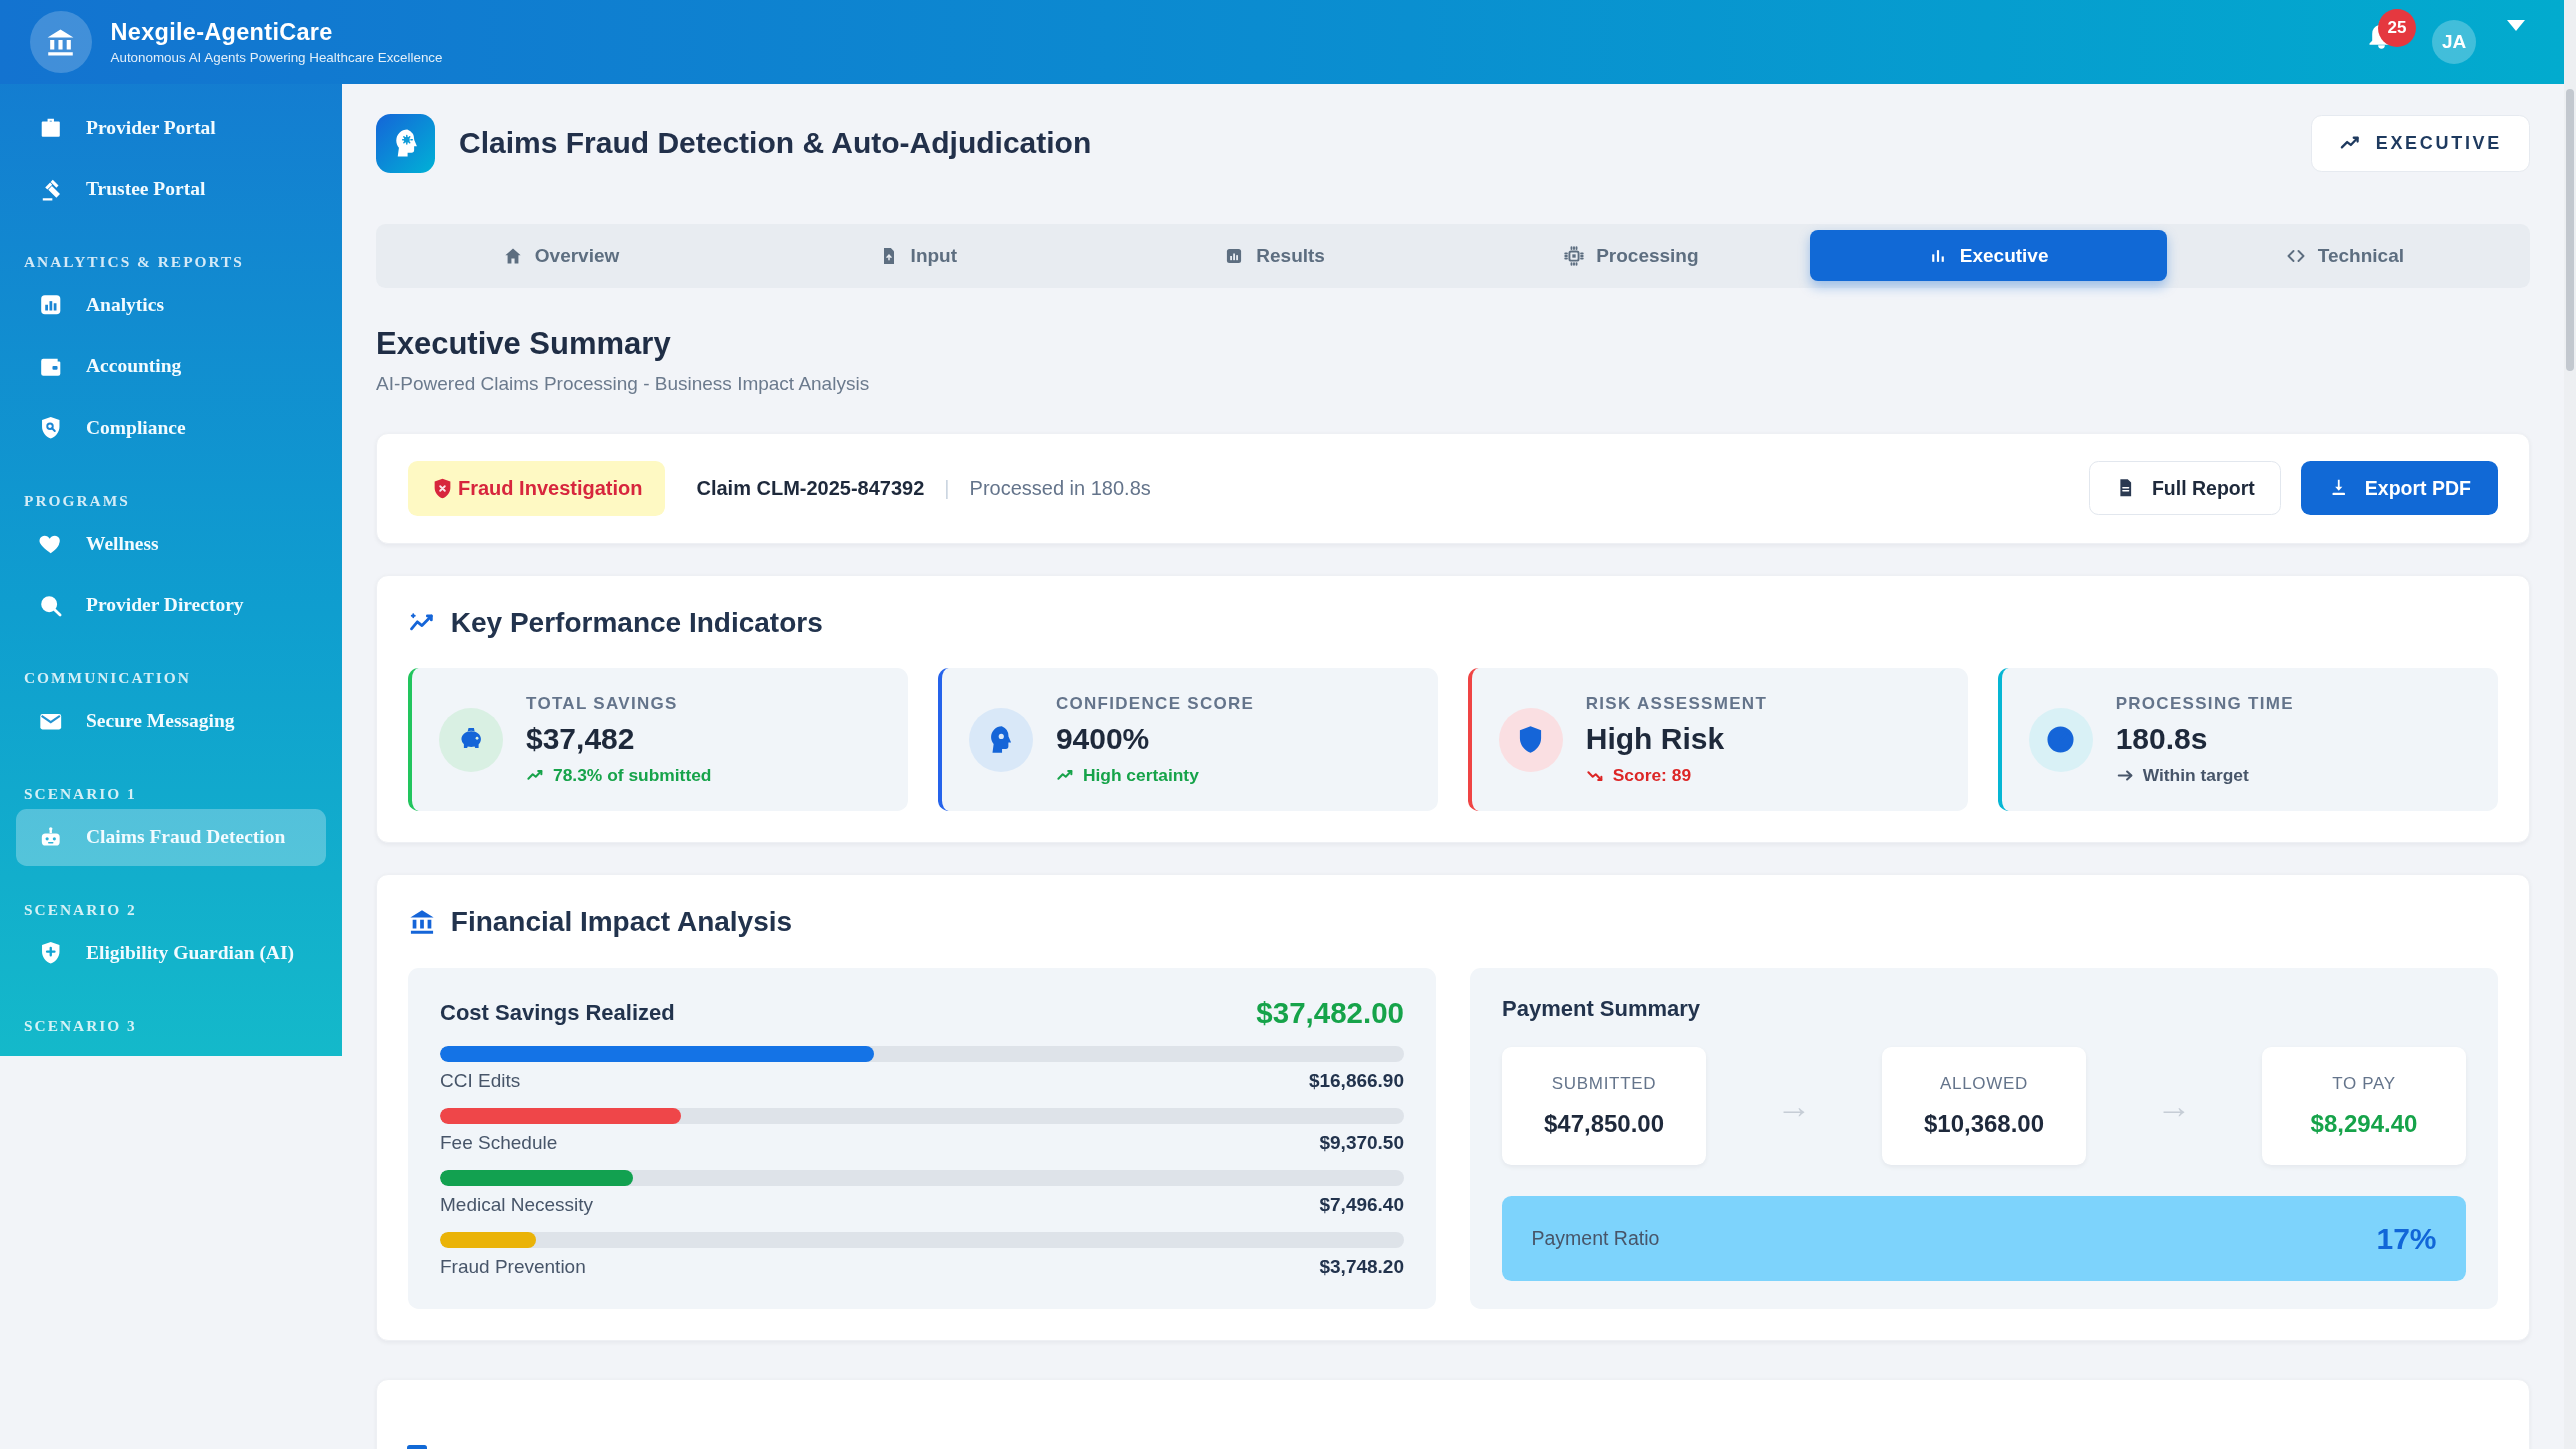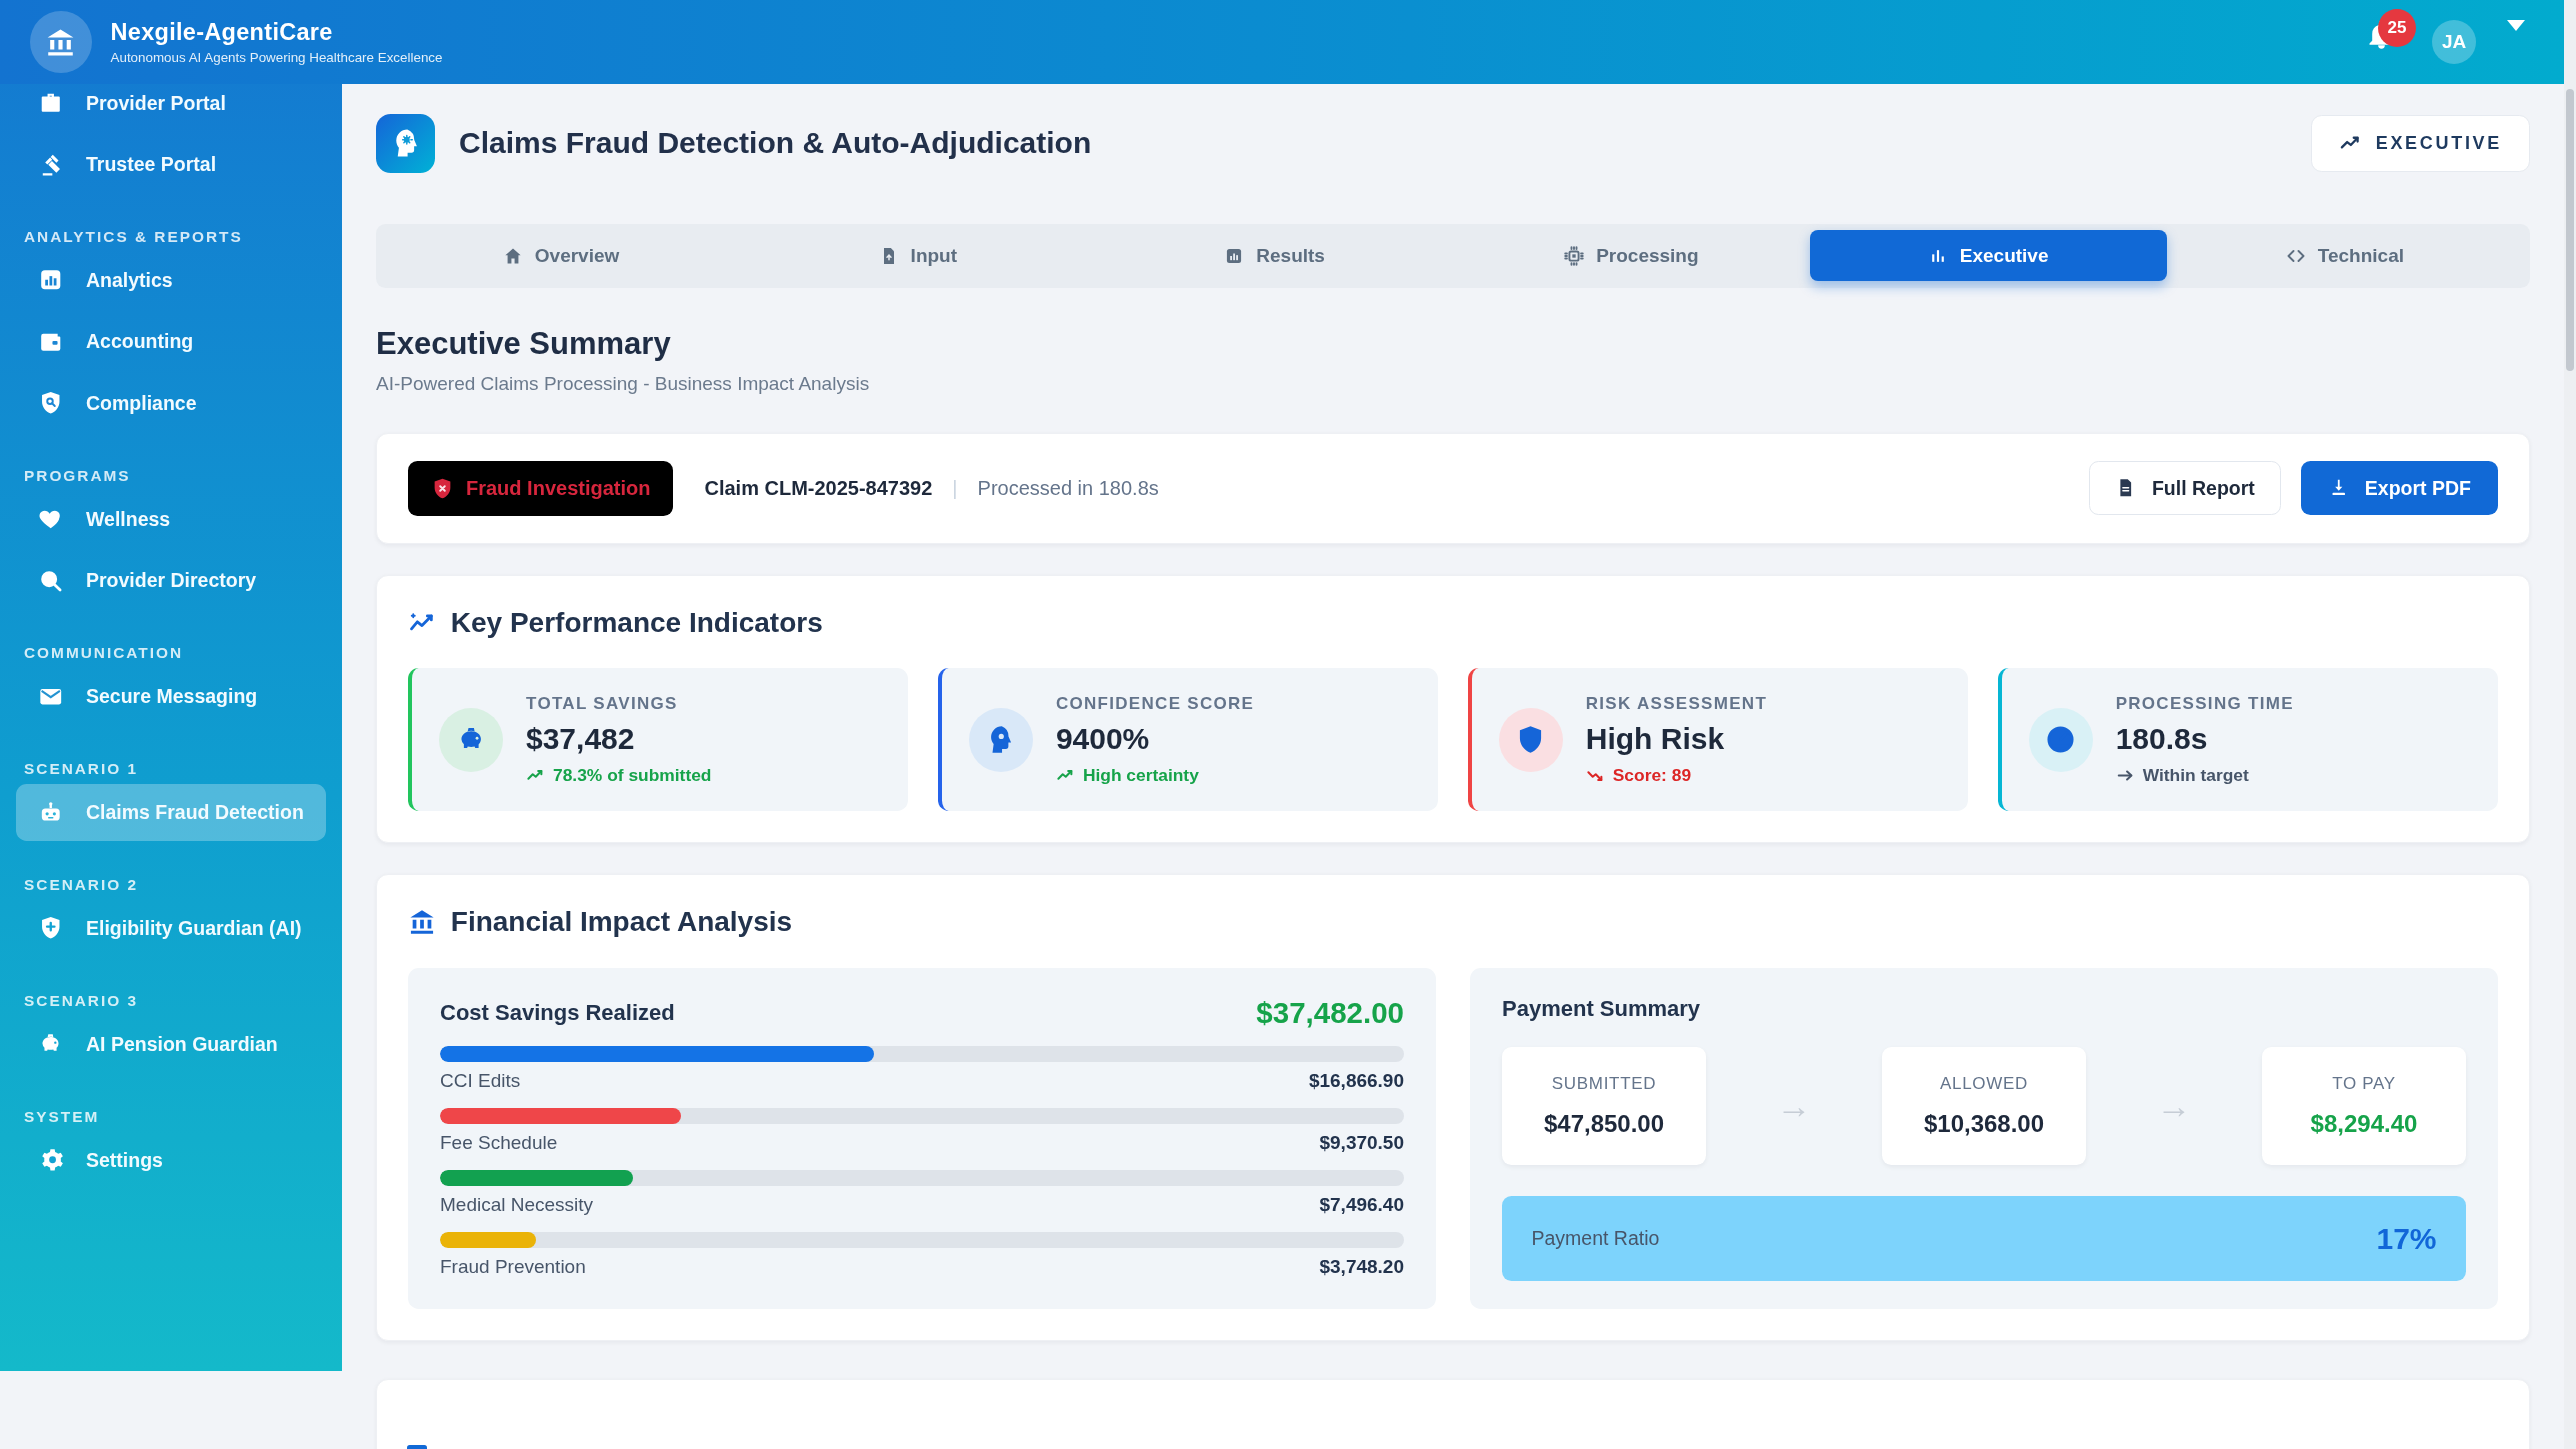--- a/index.html
+++ b/index.html
@@ -20,23 +20,23 @@
   .bell-wrap { position:relative; width:35px; height:35px; }
   .bell-wrap svg { width:31px; height:31px; fill:#fff; }
   .badge { position:absolute; top:-10.7px; right:-14.8px; min-width:38px; height:38px; border-radius:50%;
     background:#e5383f; color:#fff; font-size:17px; font-weight:800; display:flex; align-items:center; justify-content:center; }
   .avatar { width:44px; height:44px; border-radius:50%; background:rgba(255,255,255,0.25);
     color:#fff; font-size:19px; font-weight:800; display:flex; align-items:center; justify-content:center; }
   .caret { width:0; height:0; border-left:9.4px solid transparent; border-right:9.4px solid transparent;
     border-top:11.4px solid #fff; margin-right:9.4px; }
 
   
-  .sidebar { position:absolute; top:0; left:0; width:342px; height:1371px; z-index:20;
+  .sidebar { position:absolute; top:0; left:0; width:342px; height:1056px; z-index:20;
     background:linear-gradient(180deg,#1478d1 0%,#0f9ecf 58%,#14b9ca 100%);
-    padding-top:70px; overflow:hidden; }
+    padding-top:95px; overflow:hidden;font-family:Liberation Serif, serif; }
   .nav-item { display:flex; align-items:center; gap:23px; margin:4px 16px; padding:16px 8px 16px 21.5px;
     border-radius:10.7px; color:#f2fbff; font-size:19.5px; font-weight:700; line-height:1.25; cursor:pointer; }
   .nav-item .nicon { width:25.5px; height:25.5px; flex:none; display:flex; align-items:center; justify-content:center; }
   .nav-item svg { width:25.5px; height:25.5px; fill:#fff; }
   .nav-item.active { background:rgba(255,255,255,0.28);text-align:center; }
   .nav-header { margin:35px 16px 5.4px 24px; color:rgba(255,255,255,0.82);
     font-size:15.4px; font-weight:800; letter-spacing:2px; }
 
   
   .scrollbar { position:absolute; top:0; right:0; width:12px; height:1449px; background:#edeff2; z-index:40; }
@@ -64,22 +64,22 @@
   .tab .fl { fill:currentColor; }
   .tab.active { background:#1169d6; color:#fff; box-shadow:0 5.4px 12px rgba(17,105,214,0.35); }
 
   .h2 { margin-top:38px; font-size:31px; font-weight:800; color:#1f2d45; }
   .h2-sub { margin-top:10.7px; font-size:19px; color:#6b7a8d; }
 
   .card { background:#fff; border:0.7px solid #eef0f4; border-radius:12px; box-shadow:0 1.3px 4px rgba(16,24,40,0.05); }
 
   
   .status-card { margin-top:38px; padding:27px 31px; display:flex; align-items:center; }
-  .fraud-badge { background:#000000; color:#d7263d; border-radius:9.4px; padding:16px 23px;
-    display:flex; align-items:center; gap:12px; font-size:20px; font-weight:800; }
+  .fraud-badge { background:#fef9c3; color:#d7263d; border-radius:9.4px; padding:16px 23px;
+    display:flex; align-items:center; gap:4px; font-size:20px; font-weight:800; }
   .fraud-badge svg { width:23px; height:23px; fill:#d7263d; }
   .claim-id { margin-left:31px; font-size:20px; font-weight:800; color:#1e293b; }
   .divider { margin:0 20px; color:#cbd5e1; font-size:20px; }
   .processed { font-size:20px; color:#64748b; }
   .status-actions { margin-left:auto; display:flex; gap:20px; }
   .btn { border-radius:9.4px; display:flex; align-items:center; gap:15px; font-size:19.5px; font-weight:700; cursor:pointer; }
   .btn-outline { background:#fff; border:1.3px solid #e2e7ee; color:#1e293b; padding:14.8px 25.5px; }
   .btn-outline svg { width:21.5px; height:21.5px; fill:#2b3a52; }
   .btn-primary { background:#1169d6; color:#fff; padding:14.8px 27px; }
   .btn-primary svg { width:21.5px; height:21.5px; fill:#fff; }

